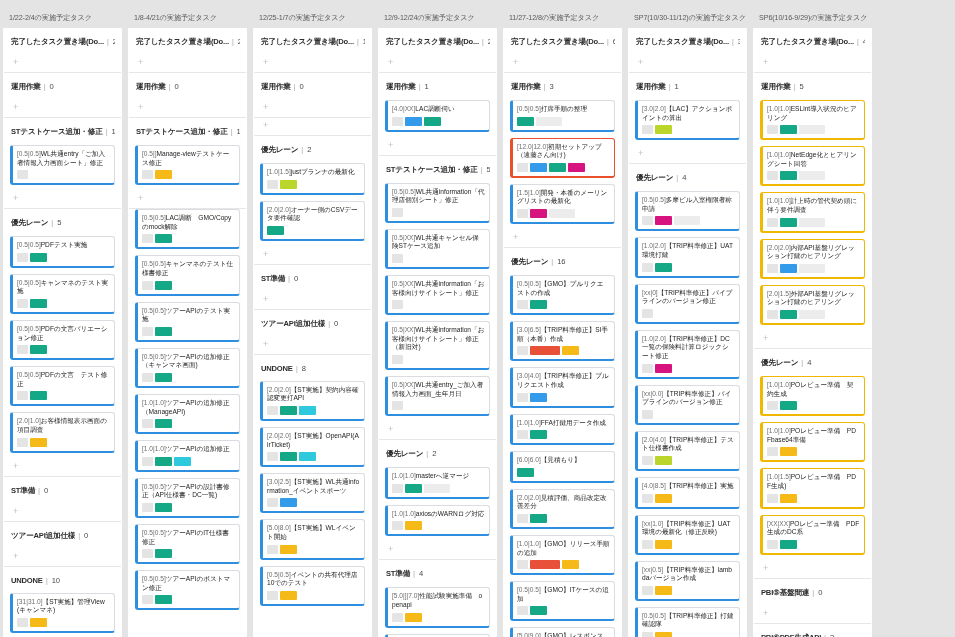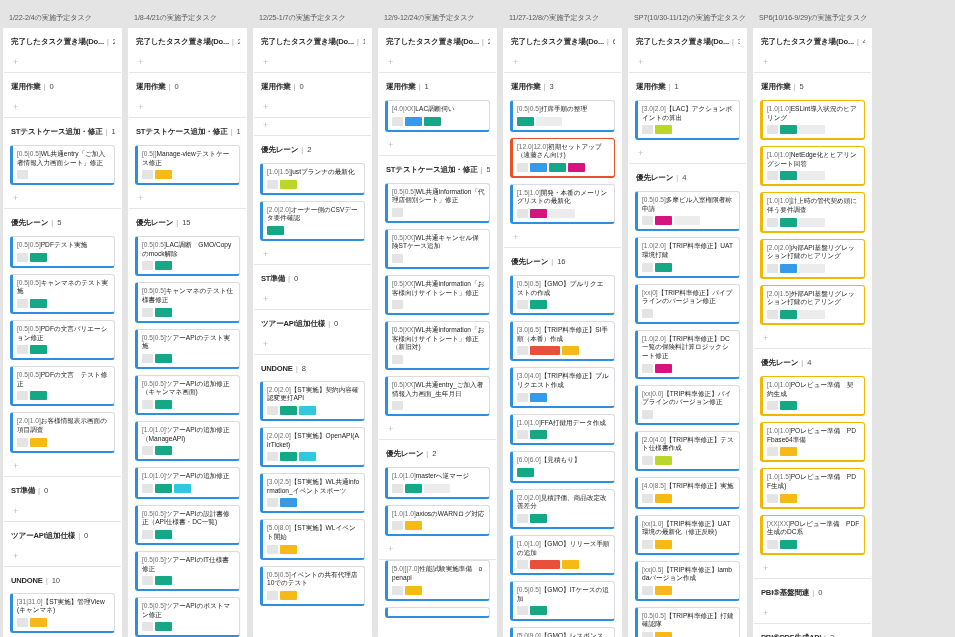--- a/index.html
+++ b/index.html
@@ -212,21 +212,20 @@
             <div class="card-title"><span class="est">[0.5|]</span><span>Manage-viewテストケース修正</span></div>
             <div class="chips">
               <span class="chip" style="background: rgb(228, 228, 228); width: 11px;"></span>
               <span class="chip" style="background: rgb(246, 186, 24); width: 17px;"></span>
             </div>
           </div>
           <div class="addrow">+</div>
         </div>
         <div class="divider"></div>
         <div class="swimlane">
-          <div class="lane-title"><span>優先レーン</span><span class="sep">|</span><span class="cnt">15</span></div>
           <div class="card">
             <div class="card-title"><span class="est">[0.5|0.5]</span><span>LAC調断　GMO/Copyのmock解除</span></div>
             <div class="chips">
               <span class="chip" style="background: rgb(228, 228, 228); width: 11px;"></span>
               <span class="chip" style="background: rgb(21, 168, 135); width: 17px;"></span>
             </div>
           </div>
           <div class="card">
             <div class="card-title"><span class="est">[0.5|0.5]</span><span>キャンマネのテスト仕様書修正</span></div>
             <div class="chips">
@@ -444,20 +443,21 @@
             <div class="card-title"><span class="est">[1.0|1.0]</span><span>axiosのWARNログ対応</span></div>
             <div class="chips">
               <span class="chip" style="background: rgb(228, 228, 228); width: 11px;"></span>
               <span class="chip" style="background: rgb(246, 186, 24); width: 17px;"></span>
             </div>
           </div>
           <div class="addrow">+</div>
         </div>
         <div class="divider"></div>
         <div class="swimlane">
+          <div class="lane-title"><span>ST準備</span><span class="sep">|</span><span class="cnt">4</span></div>
           <div class="card">
             <div class="card-title"><span class="est">[5.0|]|7.0]</span><span>性能試験実施準備　openapi</span></div>
             <div class="chips">
               <span class="chip" style="background: rgb(228, 228, 228); width: 11px;"></span>
               <span class="chip" style="background: rgb(246, 186, 24); width: 17px;"></span>
             </div>
           </div>
           <div class="card"></div>
         </div>
       </div>

